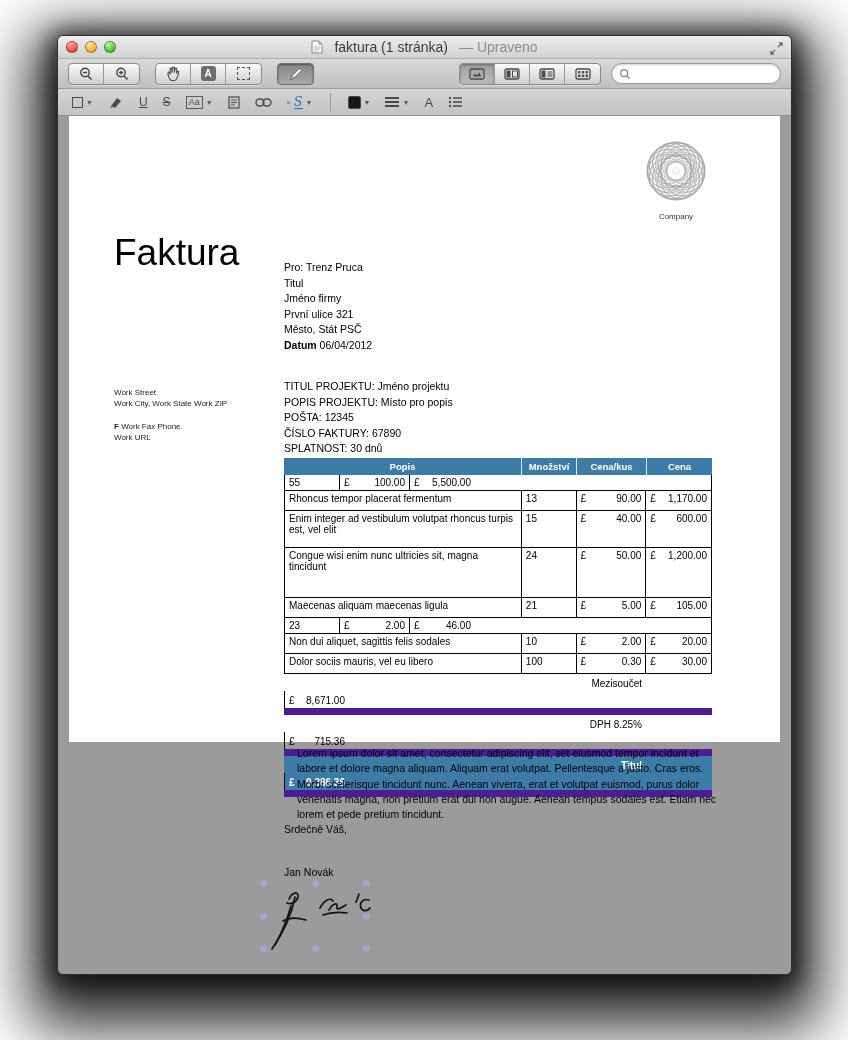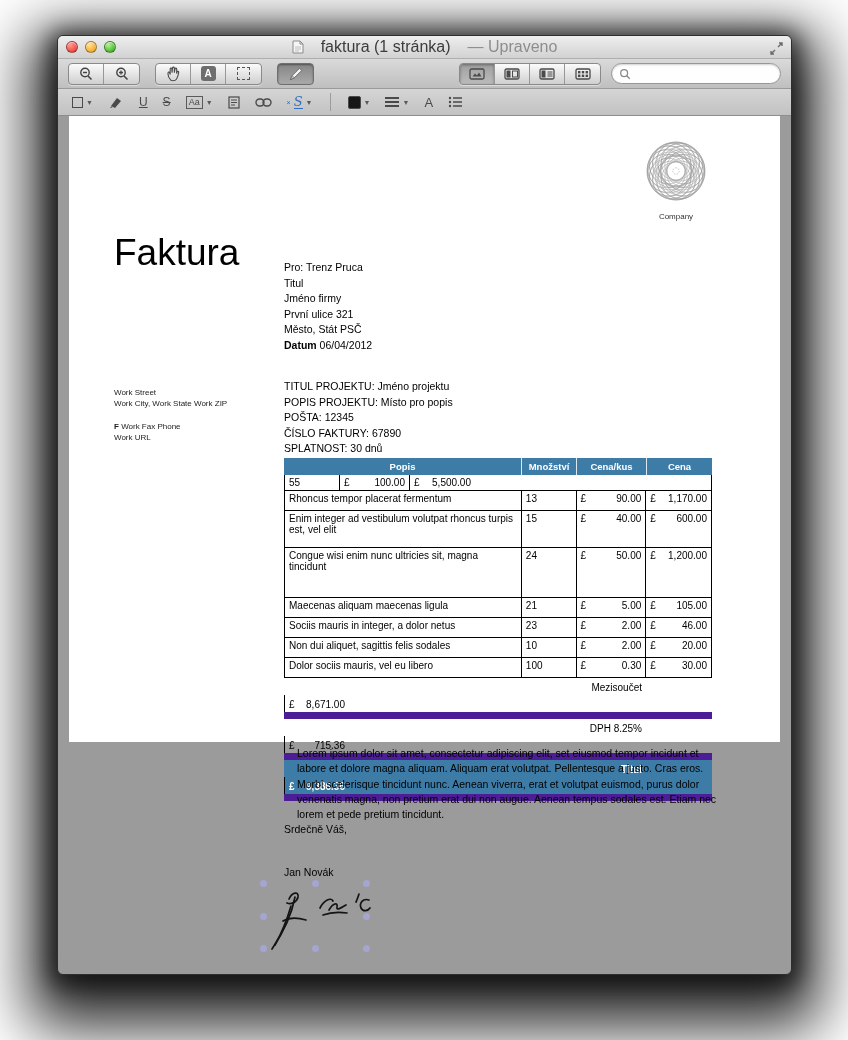--- a/index.html
+++ b/index.html
@@ -15,21 +15,21 @@
 
   
   .titlebar { position:relative; height:23px; background:linear-gradient(#eeeeee,#d2d2d2);
               border-bottom:1px solid #aeaeae; display:flex; align-items:center; justify-content:center; }
   .traffic { position:absolute; left:8px; top:5px; display:flex; gap:7px; }
   .light { width:12px; height:12px; border-radius:50%; border:1px solid rgba(0,0,0,0.35);
            box-shadow:inset 0 1px 1px rgba(255,255,255,0.6); }
   .light.red    { background:radial-gradient(circle at 35% 30%, #ff9a93, #f3564e 60%, #d6362e); }
   .light.yellow { background:radial-gradient(circle at 35% 30%, #ffe29a, #f8b43a 60%, #d9952a); }
   .light.green  { background:radial-gradient(circle at 35% 30%, #b8f09a, #58c43a 60%, #3d9e27); }
-  .title-wrap { display:flex; align-items:center; gap:17px; font-size:16px; }
+  .title-wrap { display:flex; align-items:center; gap:11px; font-size:14px; }
   .title-main { color:#3c3c3c; }
   .title-suffix { color:#8d8d8d; }
   .doc-icon svg { display:block; }
   .fullscreen { position:absolute; right:8px; top:5px; width:13px; height:13px; }
 
   
   .toolbar1 { height:30px; background:linear-gradient(#dadada,#bfbfbf);
               border-bottom:1px solid #9a9a9a; display:flex; align-items:center; padding:0 10px; }
   .seg { display:flex; border:1px solid #8a8a8a; border-radius:4px; overflow:hidden;
          background:linear-gradient(#fbfbfb,#cfcfcf); box-shadow:0 1px 0 rgba(255,255,255,0.45); }
@@ -413,21 +413,20 @@
             <div class="col3 money">
                 <span>£</span>
                 <span>5.00</span>
               </div>
             <div class="col4 money">
                 <span>£</span>
                 <span>105.00</span>
               </div>
           </div>
           <div class="trow">
-            <div class="col1 rh">Sociis mauris in integer, a dolor netus</div>
             <div class="col2">23</div>
             <div class="col3 money">
                 <span>£</span>
                 <span>2.00</span>
               </div>
             <div class="col4 money">
                 <span>£</span>
                 <span>46.00</span>
               </div>
           </div>

